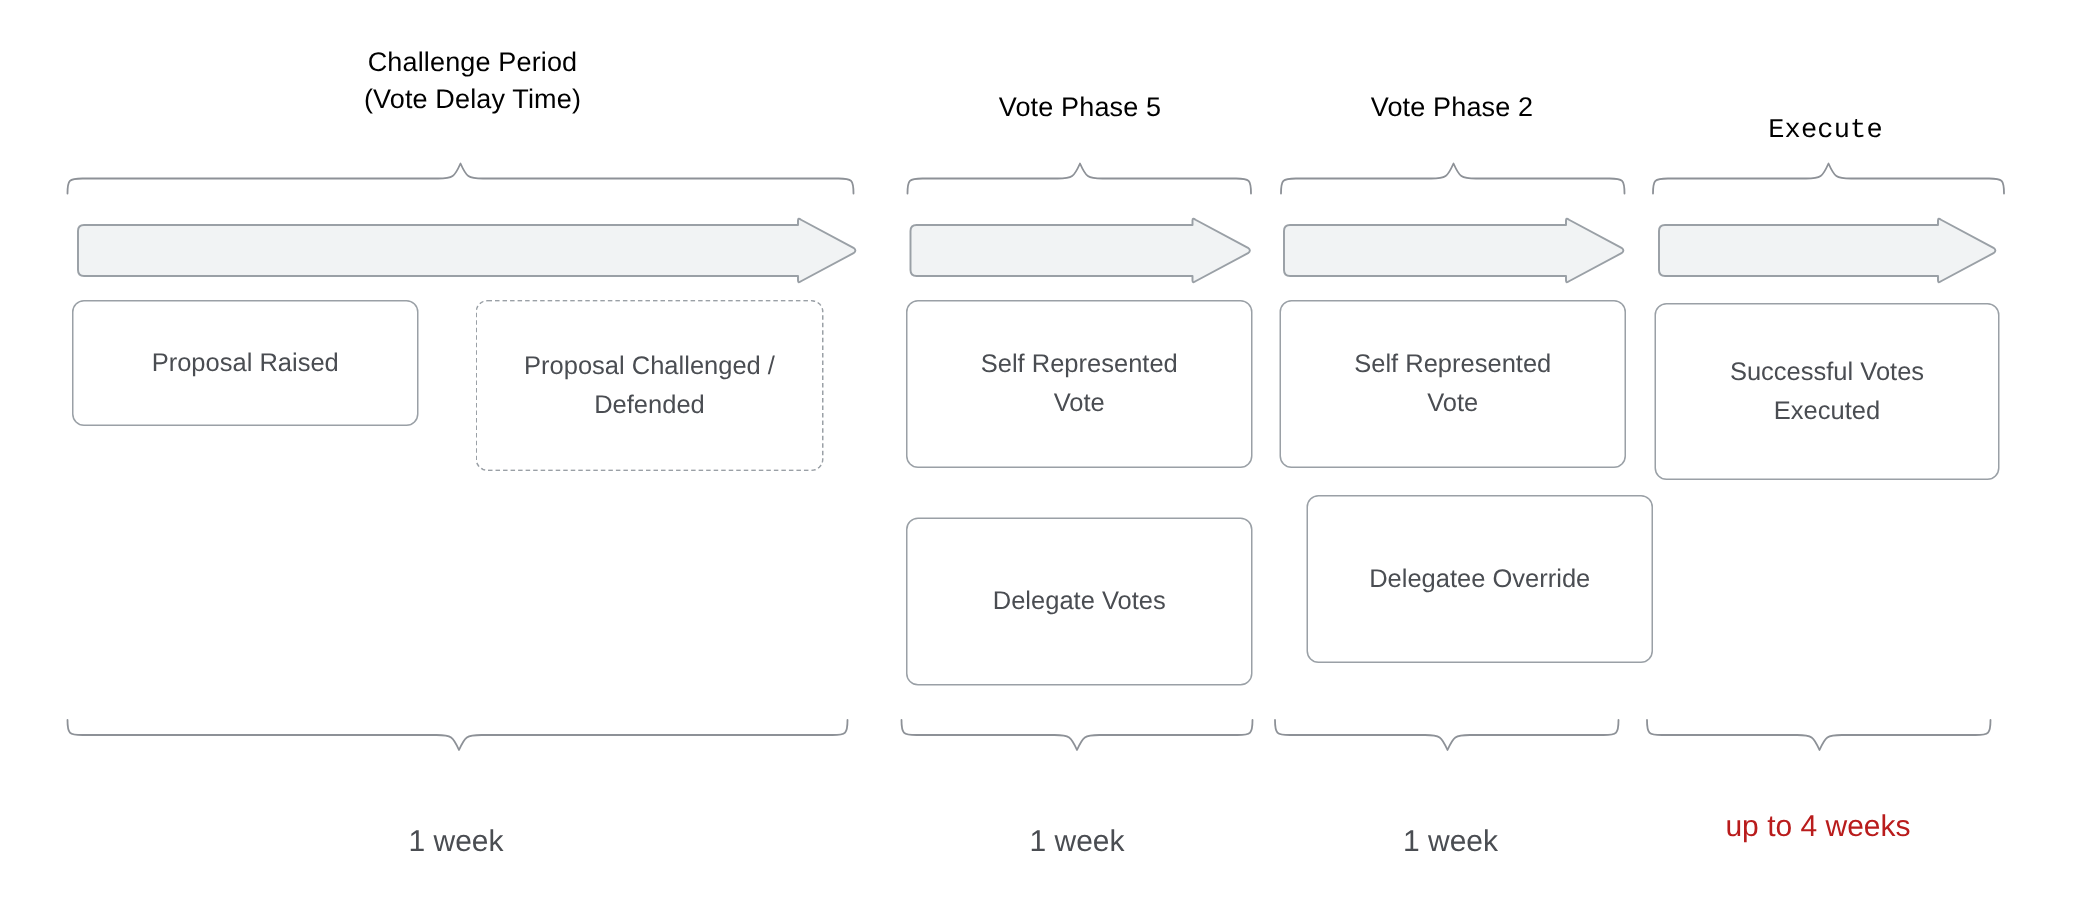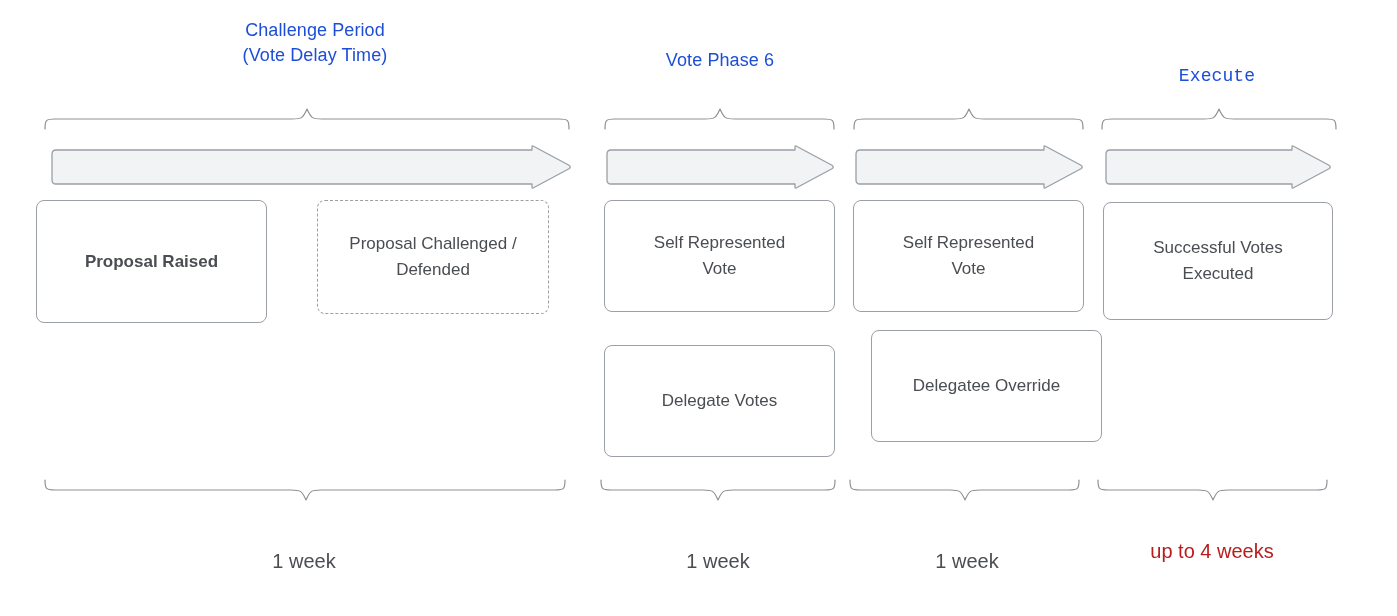--- a/index.html
+++ b/index.html
@@ -22,23 +22,24 @@
     width: 1397px;
     height: 616px;
   }
 
   
   .col-title {
     position: absolute;
     text-align: center;
     font-size: 18px;
     line-height: 25px;
-    color: #1d4ed8;
+    color: #000000;
     letter-spacing: 0.1px;
     white-space: pre-line;
+    margin-top: 11px;
   }
 
   
   .brace {
     position: absolute;
   }
   .brace svg { display: block; overflow: visible; }
   .brace path {
     fill: none;
     stroke: #8d9197;
@@ -102,34 +103,34 @@
       <path d="M1,21 C1,12 2,11 11,11 L248,11 C258,11 259,10 263,1 C267,10 268,11 278,11 L515,11 C524,11 525,12 525,21"></path>
     </svg>
   </div>
 
   <div class="arrow" style="left:47px; top:146px; width:526px; height:42px;">
     <svg width="526" height="42" viewBox="0 0 526 42" preserveAspectRatio="none">
       <path d="M5,8 Q5,4 9,4 L485,4 L485,1 Q485,-1 487,0.5 L522,19.2 Q524.5,21 522,22.8 L487,41.5 Q485,43 485,41 L485,38 L9,38 Q5,38 5,34 Z"></path>
     </svg>
   </div>
 
-  <div class="node" style="left:36px; top:200px; width:231px; height:123px;font-weight:bold;">Proposal Raised</div>
+  <div class="node" style="left:48px; top:200px; width:231px; height:84px;">Proposal Raised</div>
 
   <div class="node dashed" style="left:317px; top:200px; width:232px; height:114px;">Proposal Challenged /
 Defended</div>
 
   <div class="brace" style="left:44px; top:479px; width:522px; height:22px;">
     <svg width="522" height="22" viewBox="0 0 522 22" preserveAspectRatio="none">
       <path d="M1,1 C1,10 2,11 11,11 L247,11 C257,11 258,12 262,21 C266,12 267,11 277,11 L511,11 C520,11 521,10 521,1"></path>
     </svg>
   </div>
 
   <div class="duration" style="left:194px; top:546px; width:220px;">1 week</div>
 
-  <div class="col-title" style="left:609px; top:48px; width:222px;">Vote Phase 6</div>
+  <div class="col-title" style="left:609px; top:48px; width:222px;">Vote Phase 5</div>
 
   <div class="brace" style="left:604px; top:108px; width:231px; height:22px;">
     <svg width="231" height="22" viewBox="0 0 231 22" preserveAspectRatio="none">
       <path d="M1,21 C1,12 2,11 11,11 L101,11 C111,11 112,10 116,1 C120,10 121,11 131,11 L220,11 C229,11 230,12 230,21"></path>
     </svg>
   </div>
 
   <div class="arrow" style="left:602px; top:146px; width:234px; height:42px;">
     <svg width="234" height="42" viewBox="0 0 234 42" preserveAspectRatio="none">
       <path d="M5,8 Q5,4 9,4 L193,4 L193,1 Q193,-1 195,0.5 L230,19.2 Q232.5,21 230,22.8 L195,41.5 Q193,43 193,41 L193,38 L9,38 Q5,38 5,34 Z"></path>
@@ -142,20 +143,21 @@
   <div class="node" style="left:604px; top:345px; width:231px; height:112px;">Delegate Votes</div>
 
   <div class="brace" style="left:600px; top:479px; width:236px; height:22px;">
     <svg width="236" height="22" viewBox="0 0 236 22" preserveAspectRatio="none">
       <path d="M1,1 C1,10 2,11 11,11 L103,11 C113,11 114,12 118,21 C122,12 123,11 133,11 L225,11 C234,11 235,10 235,1"></path>
     </svg>
   </div>
 
   <div class="duration" style="left:608px; top:546px; width:220px;">1 week</div>
 
+  <div class="col-title" style="left:857px; top:48px; width:222px;">Vote Phase 2</div>
 
   <div class="brace" style="left:853px; top:108px; width:231px; height:22px;">
     <svg width="231" height="22" viewBox="0 0 231 22" preserveAspectRatio="none">
       <path d="M1,21 C1,12 2,11 11,11 L101,11 C111,11 112,10 116,1 C120,10 121,11 131,11 L220,11 C229,11 230,12 230,21"></path>
     </svg>
   </div>
 
   <div class="arrow" style="left:851px; top:146px; width:234px; height:42px;">
     <svg width="234" height="42" viewBox="0 0 234 42" preserveAspectRatio="none">
       <path d="M5,8 Q5,4 9,4 L193,4 L193,1 Q193,-1 195,0.5 L230,19.2 Q232.5,21 230,22.8 L195,41.5 Q193,43 193,41 L193,38 L9,38 Q5,38 5,34 Z"></path>

